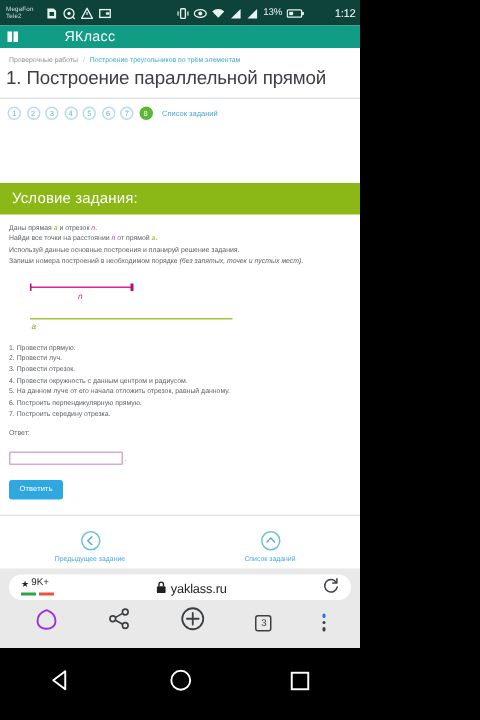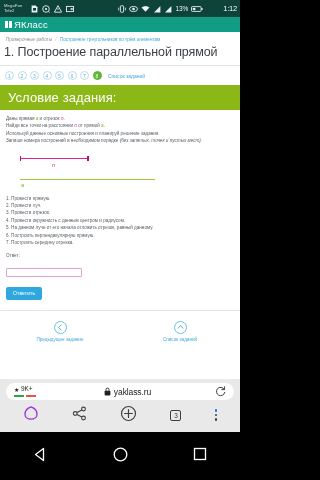--- a/index.html
+++ b/index.html
@@ -67,20 +67,21 @@
 
   
   .appbar {
     height: 15px;
     background: #0e9b86;
     background: #119c86;
     display: flex;
     align-items: center;
     padding-left: 5px;
     box-sizing: border-box;
+    gap: 29px;
   }
   .logo-mark {
     display: inline-flex;
     gap: 1px;
     margin-right: 2px;
   }
   .logo-mark i {
     display: block;
     width: 3px;
     height: 7px;
@@ -154,23 +155,24 @@
     font-size: 5px;
     color: #4aa8d8;
     margin-left: 3px;
     white-space: nowrap;
   }
 
   
   .cond-header {
     background: #8cb817;
     color: #ffffff;
-    font-size: 13px;
+    font-size: 10px;
     padding: 5px 17px 5px 8px;
     letter-spacing: .1px;
+    margin-top: 37px;
   }
 
   .task-body {
     padding: 5px 6px 0 6px;
   }
   .task-line {
     font-size: 4.6px;
     line-height: 7.4px;
     color: #5c6166;
     white-space: nowrap;

